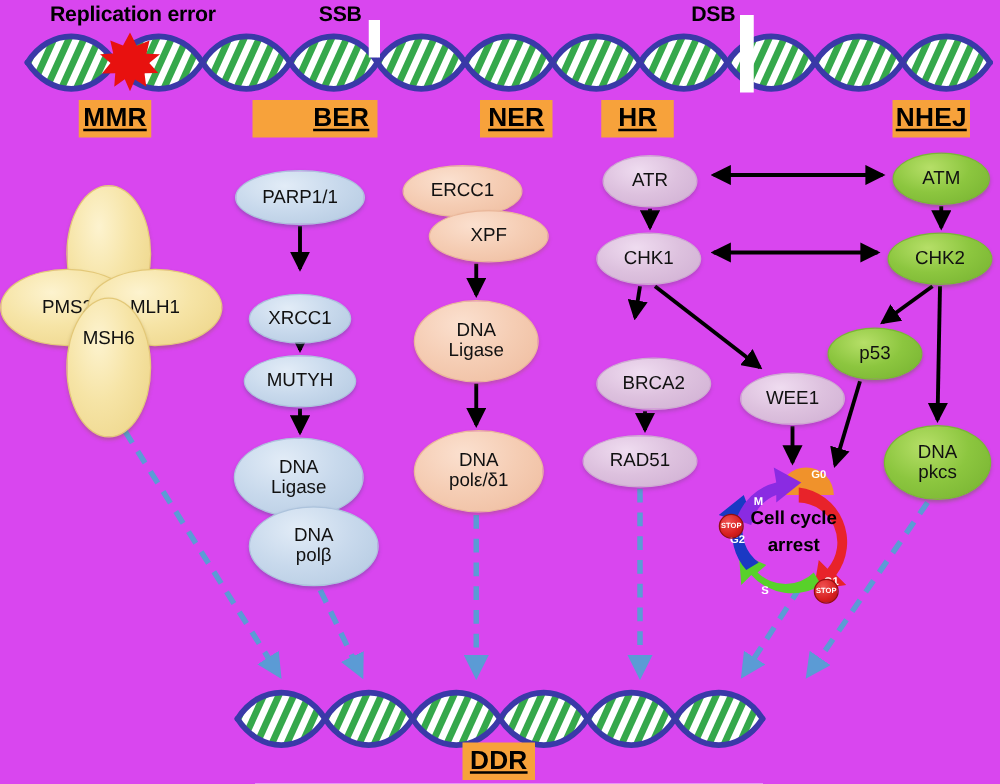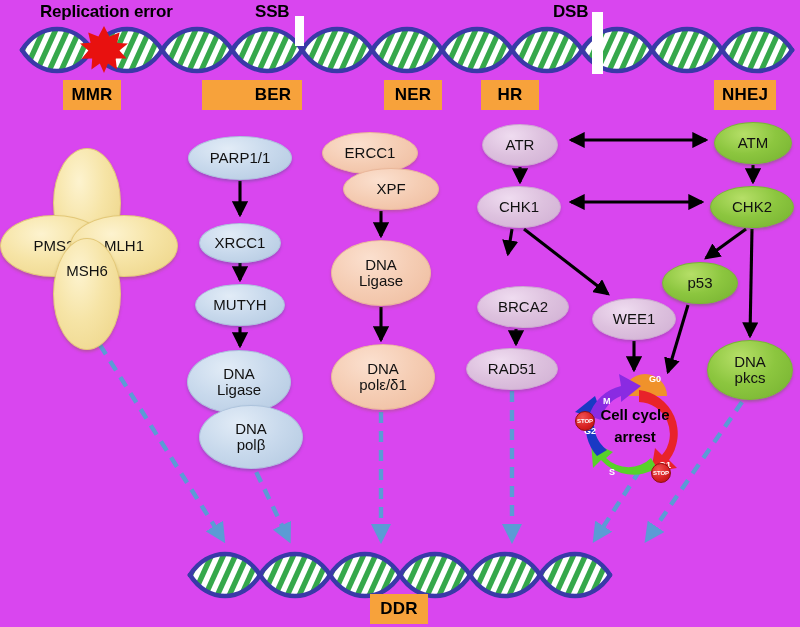--- a/index.html
+++ b/index.html
@@ -35,25 +35,26 @@
     white-space: nowrap;
     letter-spacing: -0.2px;
   }
 
   
   .path-box {
     position: absolute;
     background: #f7a23b;
     color: #000000;
     font-weight: bold;
-    font-size: 17px;
+    font-size: 21px;
     display: flex;
     align-items: center;
     justify-content: center;
     letter-spacing: 0.2px;
+    text-decoration: underline;
   }
 
   
   .node {
     position: absolute;
     border-radius: 50%;
     display: flex;
     flex-direction: column;
     align-items: center;
     justify-content: center;
@@ -249,21 +250,21 @@
   <div class="node n-yellow" style="left:70px; top:215px; width:108px; height:62px;">
     <span class="ln">MLH1</span>
   </div>
   <div class="node n-yellow" style="left:53px; top:238px; width:68px; height:112px; padding-top:24px; justify-content:flex-start;">
     <span class="ln">MSH6</span>
   </div>
 
   <div class="node n-blue" style="left:188px; top:136px; width:104px; height:44px;">
     <span class="ln">PARP1/1</span>
   </div>
-  <div class="node n-blue" style="left:199px; top:223px; width:82px; height:40px;">
+  <div class="node n-blue" style="left:199px; top:235px; width:82px; height:40px;">
     <span class="ln">XRCC1</span>
   </div>
   <div class="node n-blue" style="left:195px; top:284px; width:90px; height:42px;">
     <span class="ln">MUTYH</span>
   </div>
   <div class="node n-blue" style="left:187px; top:350px; width:104px; height:64px;">
     <span class="ln">DNA</span>
     <span class="ln">Ligase</span>
   </div>
   <div class="node n-blue" style="left:199px; top:405px; width:104px; height:64px;">

